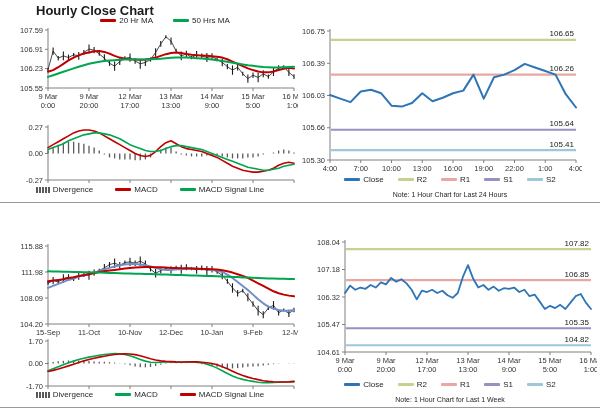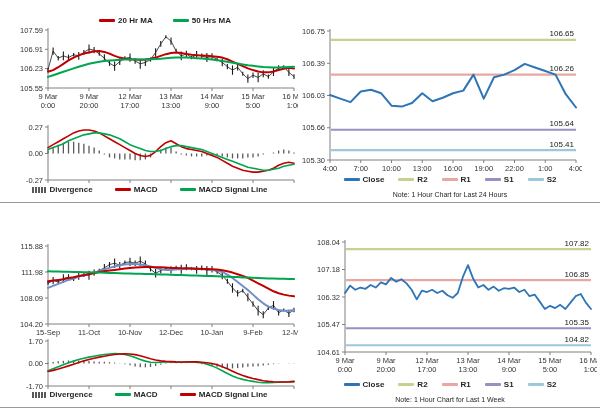--- a/index.html
+++ b/index.html
@@ -5,21 +5,21 @@
   html,body{margin:0;padding:0;background:#fff;}
   .page{position:relative;width:600px;height:413px;background:#ffffff;overflow:hidden;
         font-family:"Liberation Sans",sans-serif;}
   .title{position:absolute;font-weight:bold;font-size:13px;color:#1a1a1a;}
   #title-hourly{left:36px;top:3px;}
   #title-daily{left:36px;top:206px;}
   .chart{position:absolute;}
   svg{display:block;}
   svg text{font-family:"Liberation Sans",sans-serif;}
   .legend{position:absolute;display:flex;align-items:flex-end;justify-content:center;
-          font-size:8px;color:#262626;font-weight:bold;}
+          font-size:8px;color:#262626;}
   #leg-hourly-ma{left:40px;top:16px;width:250px;gap:20px;}
   #leg-hourly-macd{left:10px;top:185px;width:280px;gap:22px;}
   #leg-hourly-pivot{left:303px;top:175px;width:294px;gap:14px;}
   #leg-daily-ma{left:30px;top:225px;width:260px;gap:26px;}
   #leg-daily-macd{left:10px;top:390px;width:280px;gap:22px;}
   #leg-weekly-pivot{left:303px;top:380px;width:294px;gap:14px;}
   .li{display:flex;align-items:center;gap:3px;white-space:nowrap;}
   .sw{display:inline-block;}
   .swl{width:16px;height:3px;border-radius:1px;}
   .swb{width:14px;height:6px;}
@@ -29,20 +29,21 @@
   #note-weekly{top:396px;}
   .sep{position:absolute;left:0;width:600px;height:0;border-top:1px solid #999;}
   #sep1{top:202px;}
   #sep2{top:407px;}
 </style>
 </head>
 <body>
 
 <div class="page">
 
+  <div class="title" id="title-hourly">Hourly Close Chart</div>
 
   <div class="legend" id="leg-hourly-ma">
       <span class="li">
         <span class="sw swl" style="background: rgb(192, 0, 0);"></span>
         <span>20 Hr MA</span>
       </span>
       <span class="li">
         <span class="sw swl" style="background: rgb(0, 165, 80);"></span>
         <span>50 Hrs MA</span>
       </span>

